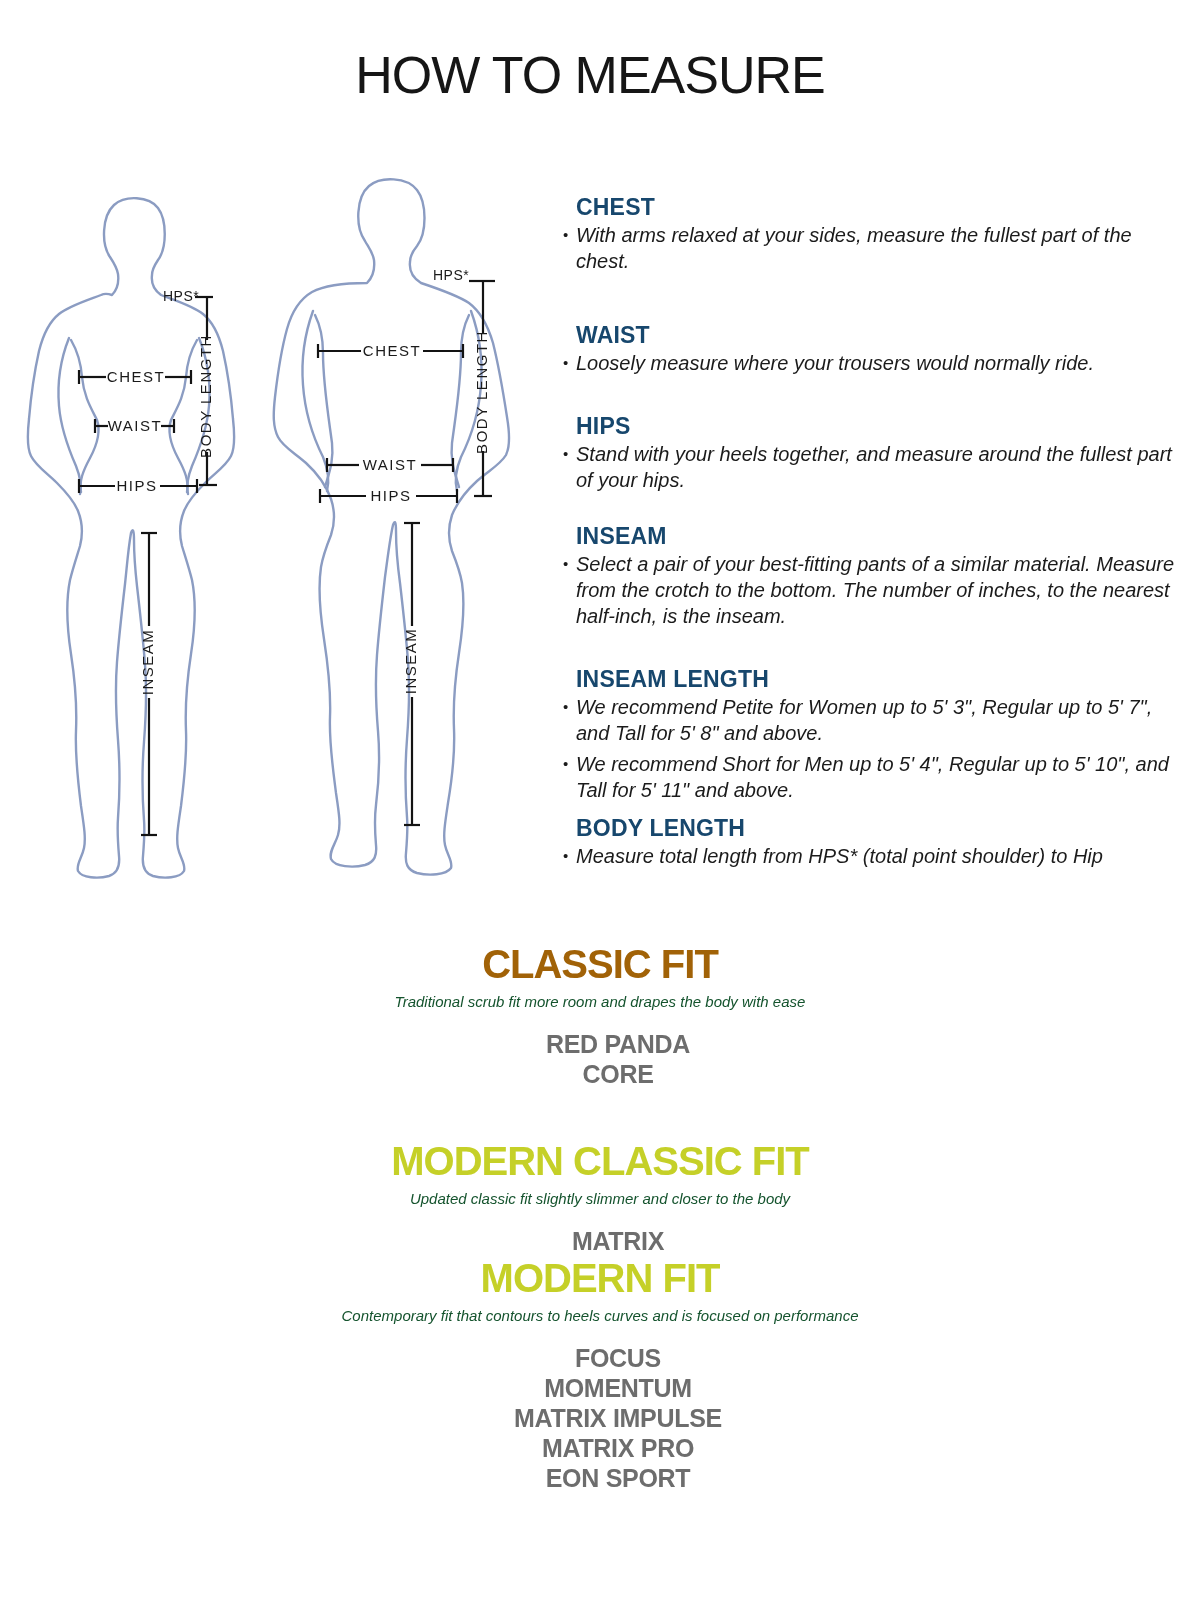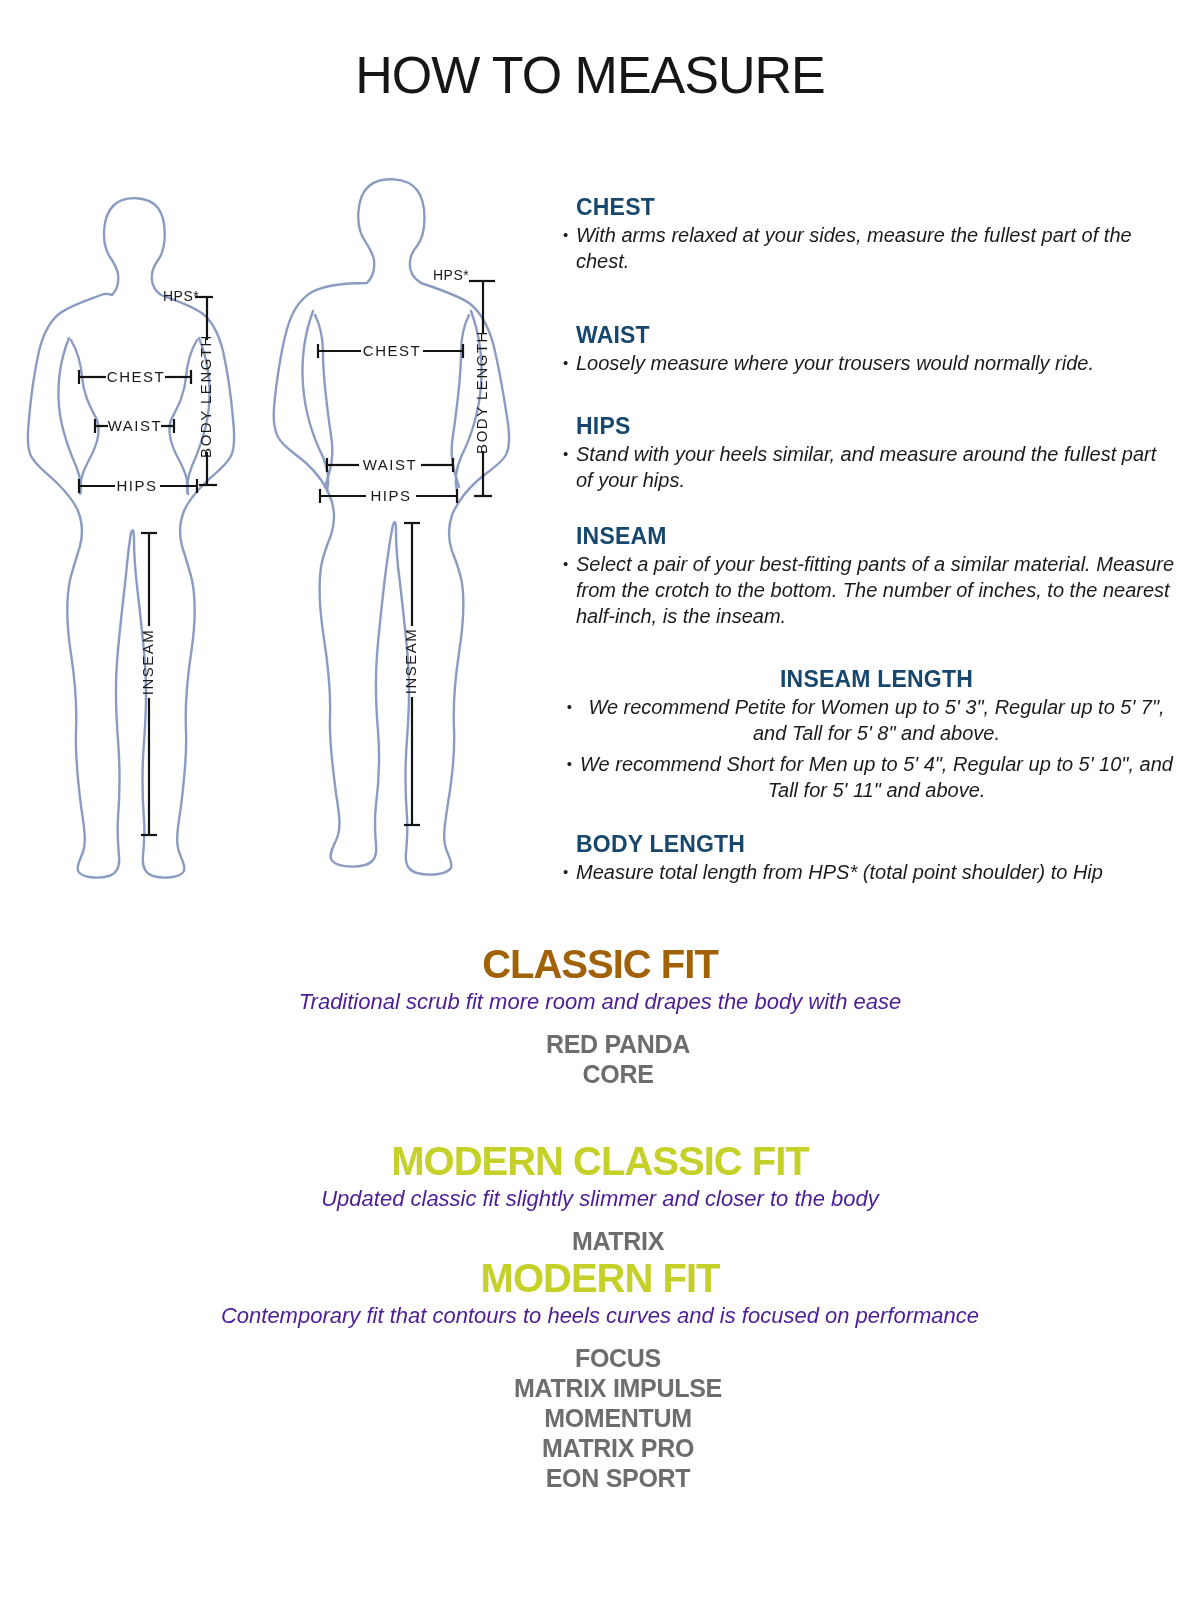--- a/index.html
+++ b/index.html
@@ -12,31 +12,31 @@
   .fig-female{left:15px;top:180px;}
   .fig-male{left:255px;top:163px;}
   .outline{fill:none;stroke:#8b9cc2;stroke-width:2.4;stroke-linecap:round;stroke-linejoin:round;}
   .mline{stroke:#131313;stroke-width:2.2;stroke-linecap:butt;}
   .mlabel{font-family:"Liberation Sans","DejaVu Sans",sans-serif;font-size:15px;letter-spacing:1.5px;fill:#1a1a1a;}
   .hps{font-family:"Liberation Sans","DejaVu Sans",sans-serif;font-size:14px;letter-spacing:.5px;fill:#1a1a1a;}
   
   .measure-col{position:absolute;left:563px;top:194px;width:614px;}
   .m-sec{margin:0;}
   .m-sec.s0{margin-bottom:48px;} .m-sec.s1{margin-bottom:37px;} .m-sec.s2{margin-bottom:30px;}
-  .m-sec.s3{margin-bottom:37px;} .m-sec.s4{margin-bottom:28px;text-align:center;} .m-sec.s5{margin-bottom:0;}
+  .m-sec.s3{margin-bottom:37px;} .m-sec.s4{margin-bottom:12px;} .m-sec.s5{margin-bottom:0;}
   .m-head{font-size:23px;line-height:26px;font-weight:bold;color:#17476d;margin:0 0 2px 13px;letter-spacing:.2px;}
   .m-bullet{display:flex;font-style:italic;font-size:20px;line-height:26px;color:#1b1b1b;margin-bottom:5px;}
   .m-bullet .dot{flex:none;width:13px;font-style:normal;font-size:15px;line-height:26px;color:#1b1b1b;}
   .m-bullet .btxt{flex:1;}
   
   .fit{position:absolute;left:0;width:1200px;text-align:center;}
   .fit-classic{top:942px;} .fit-modern-classic{top:1108px;margin-top:31px;} .fit-modern{top:1256px;}
   .fit-name{font-size:40px;line-height:44px;font-weight:bold;letter-spacing:-1px;}
   .fit-name.pink{color:#a16207;} .fit-name.green{color:#c5d028;}
-  .fit-desc{font-size:22px;line-height:26px;font-style:italic;color:#4c1d95;margin-top:3px;}
+  .fit-desc{font-size:15px;line-height:26px;font-style:italic;color:#14532d;margin-top:3px;}
   .fit-lines{margin-top:14px;font-size:25px;line-height:30px;font-weight:bold;color:#6d6d6d;letter-spacing:-.3px;padding-left:36px;}
 </style>
 </head>
 <body>
 
 <div class="page">
 
   <div class="title">HOW TO MEASURE</div>
 
   <svg class="fig fig-female" width="225" height="710" viewBox="0 0 225 710" xmlns="http://www.w3.org/2000/svg">
@@ -138,21 +138,21 @@
       <div class="m-bullet">
         <span class="dot">•</span>
         <span class="btxt">Loosely measure where your trousers would normally ride.</span>
       </div>
     </div>
 
     <div class="m-sec s2">
       <div class="m-head">HIPS</div>
       <div class="m-bullet">
         <span class="dot">•</span>
-        <span class="btxt">Stand with your heels similar, and measure around the fullest part of your hips.</span>
+        <span class="btxt">Stand with your heels together, and measure around the fullest part of your hips.</span>
       </div>
     </div>
 
     <div class="m-sec s3">
       <div class="m-head">INSEAM</div>
       <div class="m-bullet">
         <span class="dot">•</span>
         <span class="btxt">Select a pair of your best-fitting pants of a similar material. Measure from the crotch to the bottom. The number of inches, to the nearest half-inch, is the inseam.</span>
       </div>
     </div>
@@ -194,20 +194,20 @@
     <div class="fit-lines">
       <div>MATRIX</div>
     </div>
   </div>
 
   <div class="fit fit-modern">
     <div class="fit-name green">MODERN FIT</div>
     <div class="fit-desc">Contemporary fit that contours to heels curves and is focused on performance</div>
     <div class="fit-lines">
       <div>FOCUS</div>
+      <div>MOMENTUM</div>
       <div>MATRIX IMPULSE</div>
-      <div>MOMENTUM</div>
       <div>MATRIX PRO</div>
       <div>EON SPORT</div>
     </div>
   </div>
 
 </div>
 
 </body></html>

